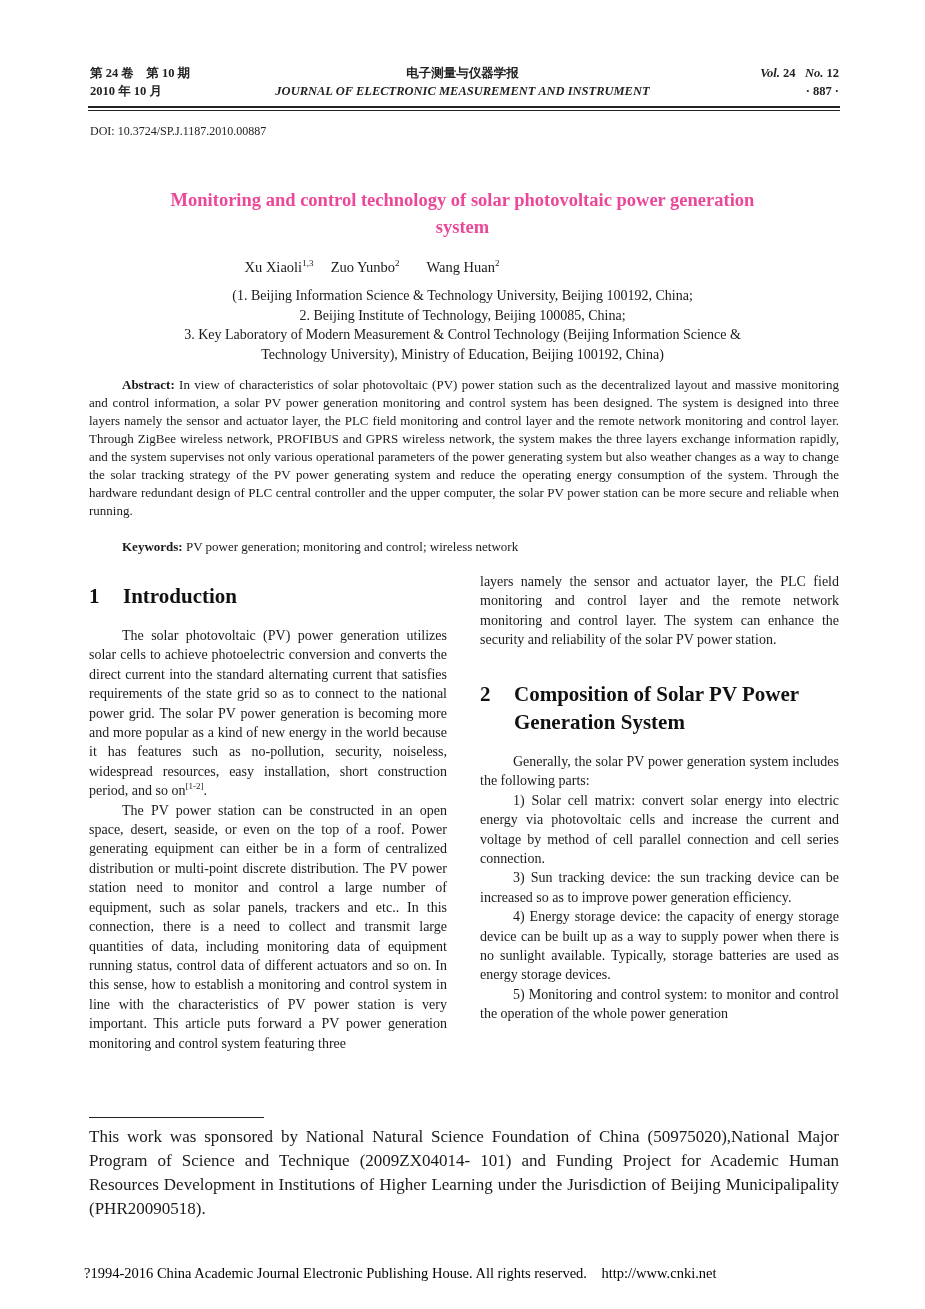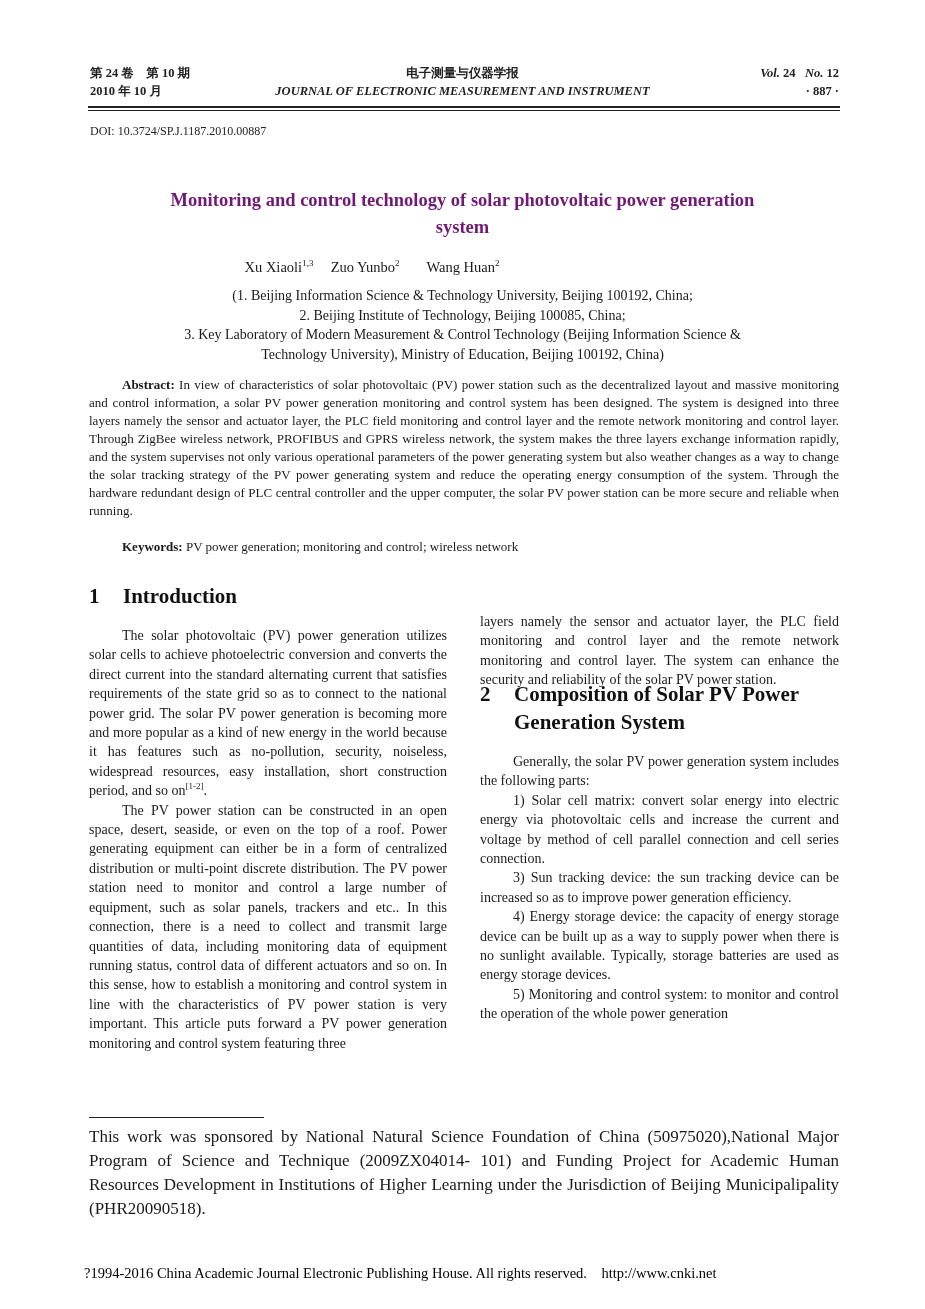--- a/index.html
+++ b/index.html
@@ -20,21 +20,21 @@
   .hdr-center .jtitle { font-style: italic; }
   .hdr-right i { font-style: italic; }
   .rule1 { left: 88px; width: 752px; top: 106px; height: 0; border-top: 2px solid #222; }
   .rule2 { left: 88px; width: 752px; top: 110px; height: 0; border-top: 1px solid #222; }
 
   .doi { left: 90px; top: 124px; font-size: 12px; color: #222; }
 
   
   .title {
     left: 150px; width: 625px; top: 187px;
-    font-size: 18.5px; font-weight: bold; line-height: 27px; text-align: center; color: #701a75;
+    font-size: 18.5px; font-weight: bold; line-height: 27px; text-align: center; color: #ec4899;
   }
   .authors {
     left: 0; width: 744px; top: 257px; text-align: center; font-size: 14.5px; line-height: 20px;
   }
   .authors sup { font-size: 9px; vertical-align: 6px; line-height: 0; }
   .authors .gap { display: inline-block; width: 10px; }
   .affil {
     left: 150px; width: 625px; top: 286px; text-align: center; font-size: 14px; line-height: 19.5px;
   }
 
@@ -42,21 +42,21 @@
   .abstract {
     left: 89px; width: 750px; top: 376px;
     font-size: 13px; line-height: 18px; text-align: justify; text-indent: 33px;
   }
   .abstract b, .keywords b { font-weight: bold; }
   .keywords { left: 122px; top: 538px; font-size: 13px; line-height: 18px; }
 
   
   .col { font-size: 14px; line-height: 19.4px; text-align: justify; }
   .col p { text-indent: 33px; }
-  .col p.noind { text-indent: 0; margin-top: 40px; }
+  .col p.noind { text-indent: 0; }
   .col-left { left: 89px; width: 358px; }
   .col-right { left: 480px; width: 359px; }
   .col sup { font-size: 9px; vertical-align: 6px; line-height: 0; }
 
   .h1 { font-size: 21px; font-weight: bold; line-height: 28px; color: #111; display: flex; }
   .h1 .num { width: 34px; flex: none; }
   .h1-intro { left: 89px; top: 582px; }
   .h1-comp { left: 480px; top: 680px; width: 360px; }
 
   

